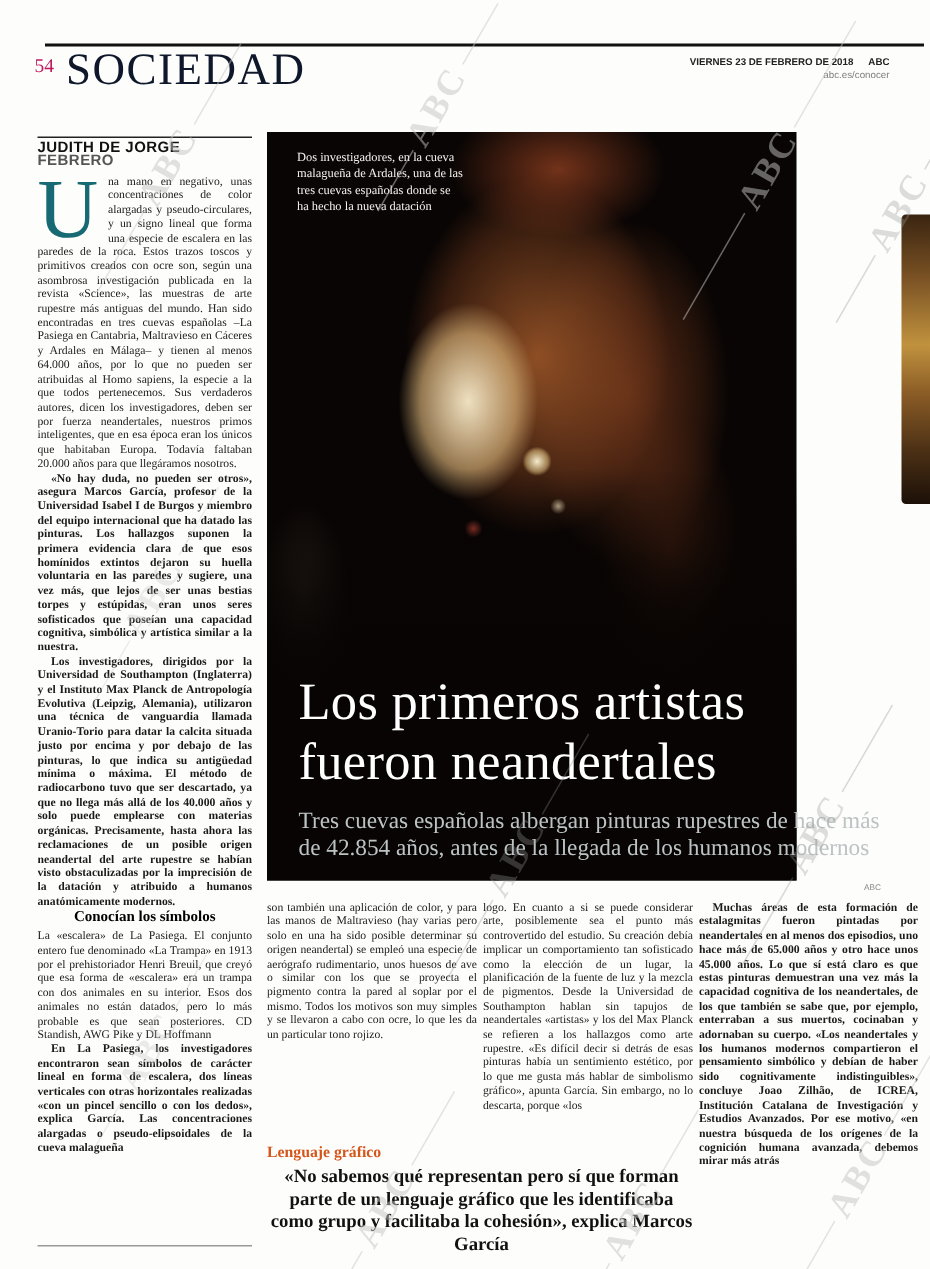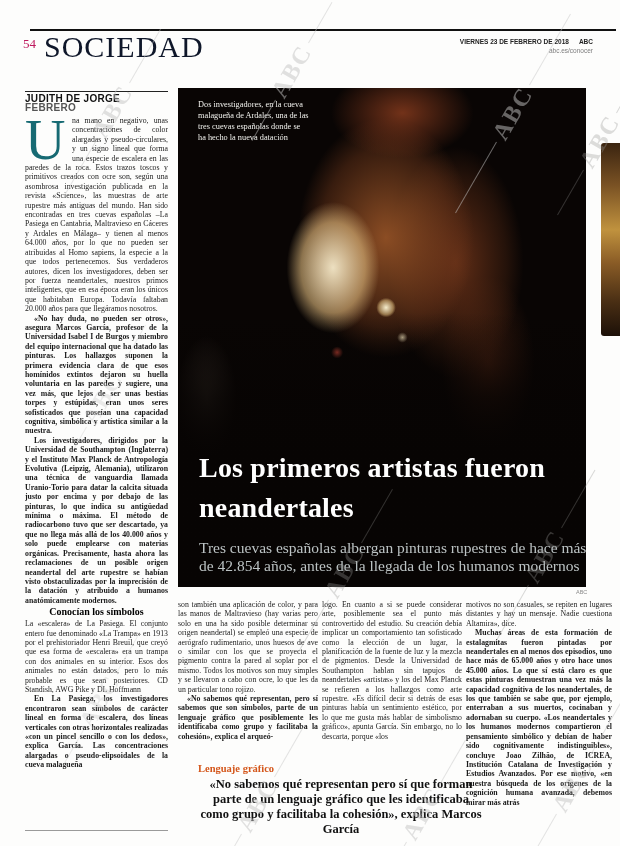--- a/index.html
+++ b/index.html
@@ -29,48 +29,48 @@
   .left-column { position:absolute; left:25px; top:116px; width:143px; height:714px; overflow:hidden; }
   .dropcap { float:left; font-size:56px; line-height:44px; height:44px; width:44px;
     color:#176a73; margin:2px 3px 0 0; font-family:"Liberation Serif",serif; }
   .subhead { font:bold 10px "Liberation Serif",serif; margin:1px 0 2px; color:#000; text-align:center; }
   .bottom-col { position:absolute; top:600px; width:140px; overflow:hidden; }
   .bottom-col.c1 { left:178px; height:160px; }
   .bottom-col.c2 { left:322px; height:163px; }
   .bottom-col.c3 { left:466px; height:246px; width:146px; }
   
   .photo {
-    position:absolute; left:178px; top:88px; width:408px; height:499px;
+    position:absolute; left:178px; top:88px; width:353px; height:499px;
     background-color:#090504;
     background-image:
       linear-gradient(to top, rgba(7,4,3,.97) 0%, rgba(7,4,3,.97) 26%, rgba(7,4,3,.75) 38%, rgba(7,4,3,0) 55%),
       radial-gradient(circle 13px at 51% 44%, rgba(255,247,214,.95), rgba(255,224,150,.45) 55%, rgba(0,0,0,0) 75%),
       radial-gradient(circle 8px at 39% 53%, rgba(190,66,52,.95), rgba(0,0,0,0) 75%),
       radial-gradient(circle 7px at 55% 50%, rgba(255,238,196,.8), rgba(0,0,0,0) 75%),
       radial-gradient(ellipse 58px 82px at 38% 36%, rgba(246,234,202,.95), rgba(224,187,126,.6) 55%, rgba(0,0,0,0) 80%),
       radial-gradient(ellipse 95px 60px at 55% 5%, rgba(133,58,29,.85), rgba(0,0,0,0) 75%),
       radial-gradient(ellipse 110px 150px at 51% 30%, rgba(172,95,44,.8), rgba(112,56,27,.45) 60%, rgba(0,0,0,0) 80%),
       radial-gradient(ellipse 85px 145px at 68% 35%, rgba(128,60,29,.75), rgba(76,37,18,.4) 60%, rgba(0,0,0,0) 80%),
       radial-gradient(ellipse 62px 115px at 76% 55%, rgba(106,48,24,.55), rgba(0,0,0,0) 75%),
       radial-gradient(ellipse 40px 82px at 7% 62%, rgba(133,117,101,.32), rgba(0,0,0,0) 75%);
   }
   .photo-caption { position:absolute; left:20px; top:11px; width:112px;
     color:#f2f2ee; font-size:8.3px; line-height:11px; }
   .headline-block { position:absolute; left:21px; bottom:13px; width:392px; }
-  .headline { font-size:28px; line-height:40px; color:#ffffff; font-weight:bold; margin:0;
+  .headline { font-size:35px; line-height:40px; color:#ffffff; font-weight:normal; margin:0;
     letter-spacing:.2px; }
   .subheadline { font-size:15.5px; line-height:17.5px; color:#bcc3c4; margin:11px 0 0; }
   .photo-credit { position:absolute; left:576px; top:589px; font-family:"Liberation Sans",sans-serif;
     font-size:5.5px; color:#8a8a8a; }
   .side-strip { position:absolute; left:601px; top:143px; width:19px; height:193px;
     border-radius:3px 0 0 3px;
     background:linear-gradient(180deg,#3a2410 0%,#7a5224 22%,#c0923e 45%,#8a5c26 62%,#4a2f14 82%,#1c1008 100%);
   }
   
-  .quote-box { position:absolute; left:178px; top:763px; width:286px;margin-left:20px; }
+  .quote-box { position:absolute; left:178px; top:763px; width:286px; }
   .quote-kicker { font:bold 10.5px "Liberation Serif",serif; color:#d4561a; margin:0; }
   .quote-text { font:bold 12.5px "Liberation Serif",serif; line-height:15px; color:#111;
     margin:3px 0 0; text-align:center; }
   .bottom-left-rule { position:absolute; left:25px; top:830px; width:143px; height:1px; background:#9a9a9a; }
   
   .wm { position:absolute; display:flex; align-items:center; transform:rotate(-60deg);
     pointer-events:none; opacity:.5; z-index:6; }
   .wm::before,.wm::after { content:""; flex:1; height:1px; background:#c8c8c8; }
   .wm span { font:bold 24px "Liberation Serif",serif; letter-spacing:2px; color:#c4c4c4; padding:0 5px; }
   .wm.dim { opacity:.33; }
@@ -109,27 +109,25 @@
     <div class="headline-block">
       <h1 class="headline">Los primeros artistas fueron neandertales</h1>
       <p class="subheadline">Tres cuevas españolas albergan pinturas rupestres de hace más de 42.854 años, antes de la llegada de los humanos modernos</p>
     </div>
   </div>
   <div class="photo-credit">ABC</div>
   <div class="side-strip"></div>
 
   <div class="bottom-col c1 col">
     <p class="para">son también una aplicación de color, y para las manos de Maltravieso (hay varias pero solo en una ha sido posible determinar su origen neandertal) se empleó una especie de aerógrafo rudimentario, unos huesos de ave o similar con los que se proyecta el pigmento contra la pared al soplar por el mismo. Todos los motivos son muy simples y se llevaron a cabo con ocre, lo que les da un particular tono rojizo.</p>
-    <p class="para indent">«No sabemos qué representan, pero sí sabemos que son símbolos, parte de un lenguaje gráfico que posiblemente les identificaba como grupo y facilitaba la cohesión», explica el arqueó-</p>
   </div>
   <div class="bottom-col c2 col">
     <p class="para">logo. En cuanto a si se puede considerar arte, posiblemente sea el punto más controvertido del estudio. Su creación debía implicar un comportamiento tan sofisticado como la elección de un lugar, la planificación de la fuente de luz y la mezcla de pigmentos. Desde la Universidad de Southampton hablan sin tapujos de neandertales «artistas» y los del Max Planck se refieren a los hallazgos como arte rupestre. «Es difícil decir si detrás de esas pinturas había un sentimiento estético, por lo que me gusta más hablar de simbolismo gráfico», apunta García. Sin embargo, no lo descarta, porque «los</p>
   </div>
   <div class="bottom-col c3 col">
-    <p class="para">motivos no son casuales, se repiten en lugares distantes y hay un mensaje. Nadie cuestiona Altamira», dice.</p>
     <p class="para indent">Muchas áreas de esta formación de estalagmitas fueron pintadas por neandertales en al menos dos episodios, uno hace más de 65.000 años y otro hace unos 45.000 años. Lo que sí está claro es que estas pinturas demuestran una vez más la capacidad cognitiva de los neandertales, de los que también se sabe que, por ejemplo, enterraban a sus muertos, cocinaban y adornaban su cuerpo. «Los neandertales y los humanos modernos compartieron el pensamiento simbólico y debían de haber sido cognitivamente indistinguibles», concluye Joao Zilhão, de ICREA, Institución Catalana de Investigación y Estudios Avanzados. Por ese motivo, «en nuestra búsqueda de los orígenes de la cognición humana avanzada, debemos mirar más atrás</p>
   </div>
 
   <div class="quote-box">
     <p class="quote-kicker">Lenguaje gráfico</p>
     <p class="quote-text">«No sabemos qué representan pero sí que forman parte de un lenguaje gráfico que les identificaba como grupo y facilitaba la cohesión», explica Marcos García</p>
   </div>
 
   <div class="bottom-left-rule"></div>
 

